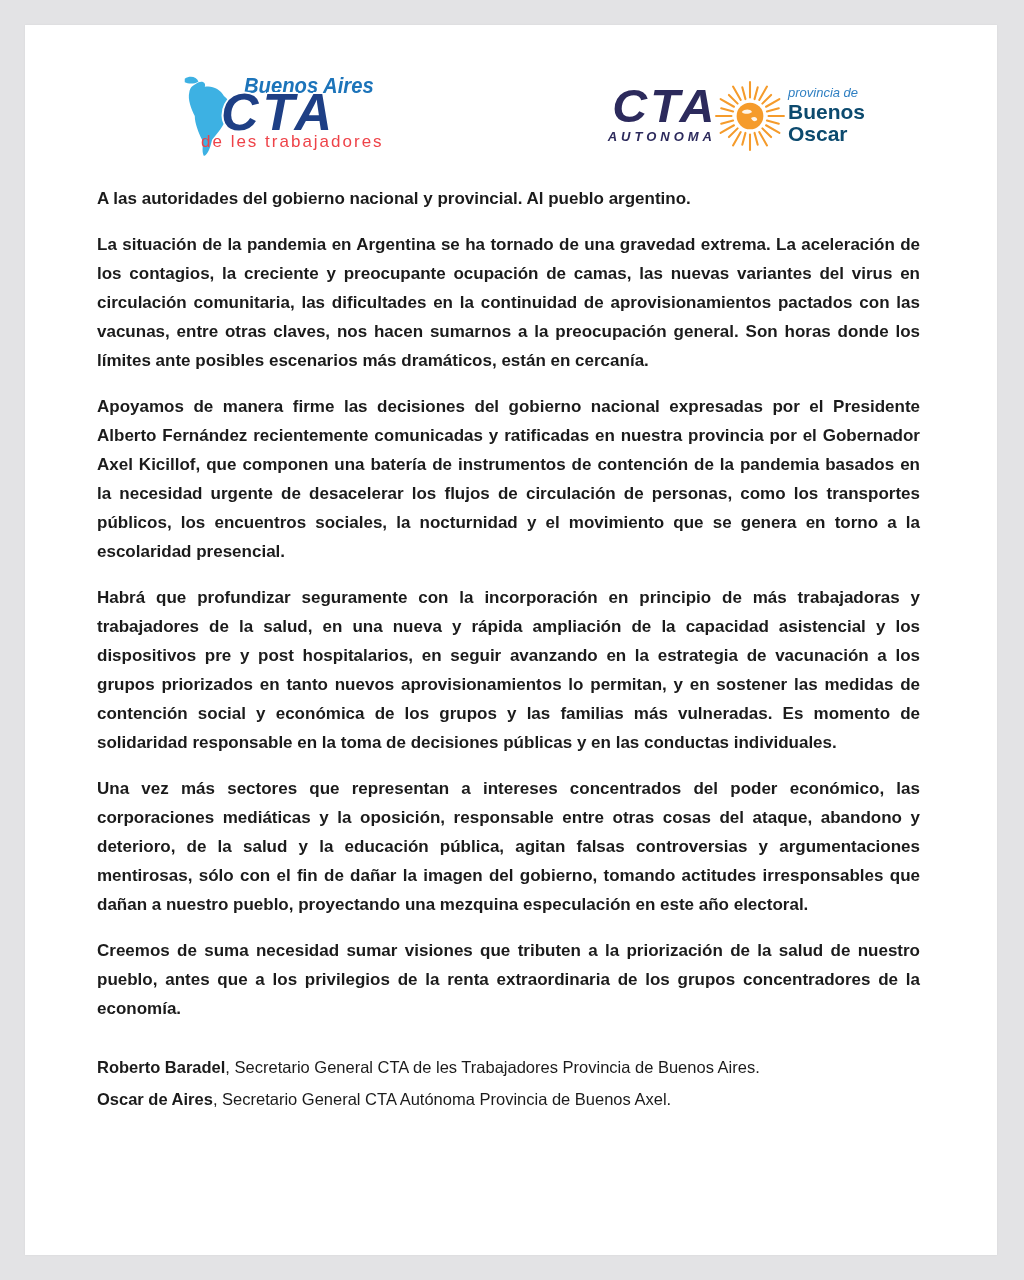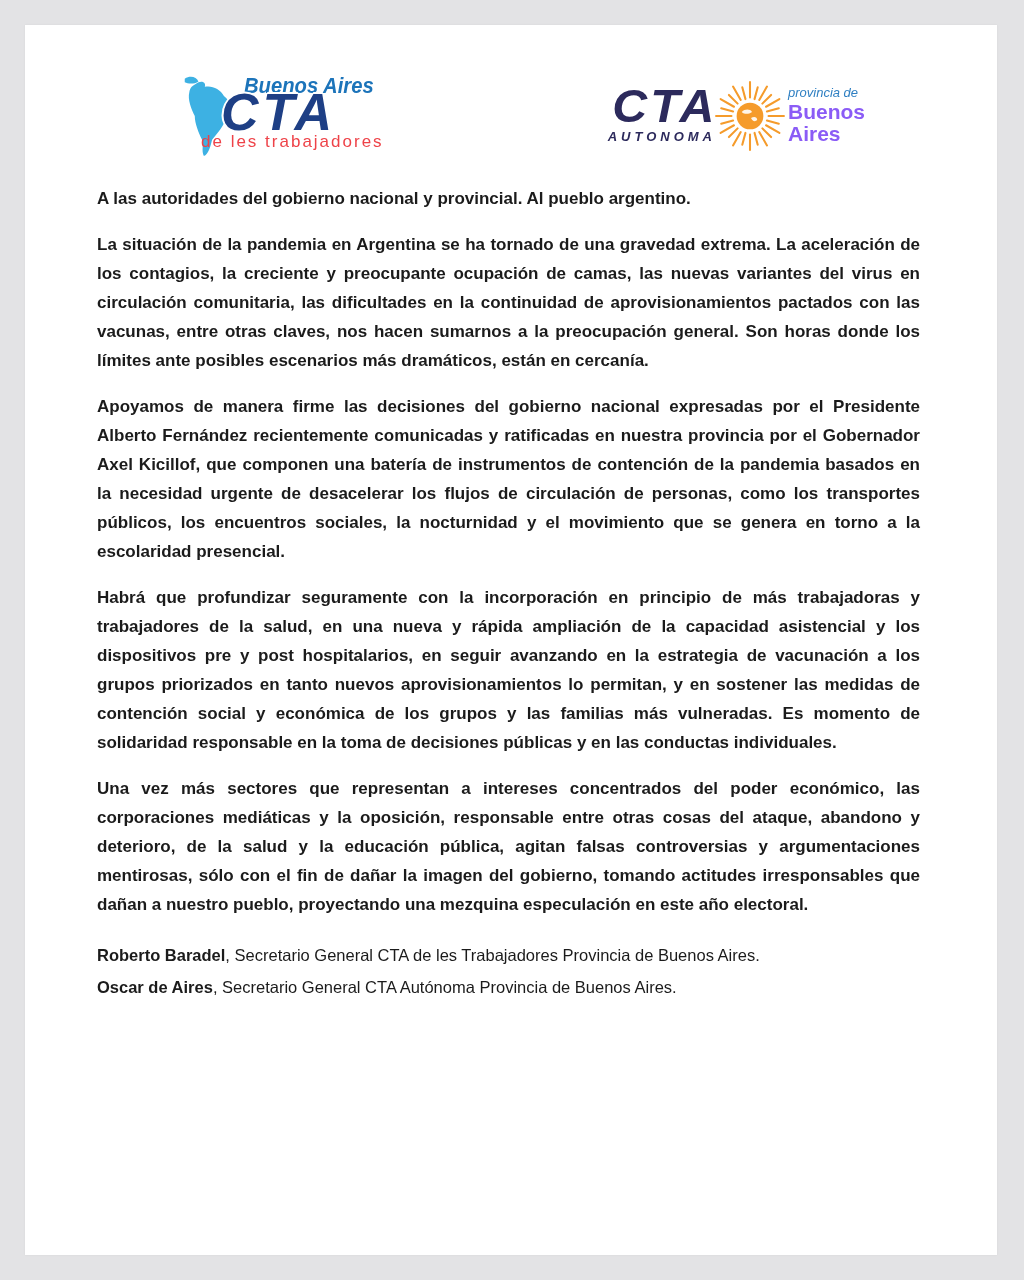--- a/index.html
+++ b/index.html
@@ -75,21 +75,21 @@
     white-space: nowrap;
   }
   .logo-right .sun-icon { width: 72px; height: 72px; flex: 0 0 auto; }
   .logo-right .rt-prov { line-height: 1; }
   .prov-small {
     font-style: italic; font-size: 13px;
     color: #2e7fc2; margin-bottom: 2px;
   }
   .prov-big {
     font-weight: bold; font-size: 21px;
-    color: #8b5cf6; line-height: 1.05;
+    color: #0c4a6e; line-height: 1.05;
   }
 
   
   .title {
     margin-top: 42px;
     color: #101010;
   }
   .title .tline {
     font-family: "Liberation Sans", sans-serif;
     font-weight: bold;
@@ -105,21 +105,21 @@
   .body-text p {
     font-size: 17px;
     line-height: 29px;
     color: #1b1b1b;
     text-align: justify;
     margin-bottom: 17px;
     font-weight: bold;
   }
 
   
-  .signatures { margin-top: 20px; }
+  .signatures { margin-top: 28px; }
   .signatures .sig {
     font-size: 16.5px;
     line-height: 32px;
     color: #1b1b1b;
   }
   .signatures .sig-name { font-weight: bold; }
 </style>
 </head>
 <body>
 
@@ -170,34 +170,35 @@
             <line x1="35" y1="2" x2="35" y2="17" transform="rotate(330 35 35)"></line>
             <line x1="35" y1="6" x2="35" y2="18" transform="rotate(345 35 35)"></line>
           </g>
           <circle cx="35" cy="35" r="13" fill="#f59b2b"></circle>
           <path d="M27,31 C30,28 35,28 37,31 C34,33 30,34 27,31 Z" fill="#ffffff" opacity="0.9"></path>
           <path d="M36,37 C39,35 42,36 42,39 C40,41 37,40 36,37 Z" fill="#ffffff" opacity="0.9"></path>
         </svg>
         <div class="rt-prov">
           <div class="prov-small">provincia de</div>
           <div class="prov-big">Buenos</div>
-          <div class="prov-big">Aires</div>
+          <div class="prov-big">Oscar</div>
         </div>
       </div>
 
     </header>
 
 
     <div class="body-text">
       <p>A las autoridades del gobierno nacional y provincial. Al pueblo argentino.</p>
       <p>La situación de la pandemia en Argentina se ha tornado de una gravedad extrema. La aceleración de los contagios, la creciente y preocupante ocupación de camas, las nuevas variantes del virus en circulación comunitaria, las dificultades en la continuidad de aprovisionamientos pactados con las vacunas, entre otras claves, nos hacen sumarnos a la preocupación general. Son horas donde los límites ante posibles escenarios más dramáticos, están en cercanía.</p>
       <p>Apoyamos de manera firme las decisiones del gobierno nacional expresadas por el Presidente Alberto Fernández recientemente comunicadas y ratificadas en nuestra provincia por el Gobernador Axel Kicillof, que componen una batería de instrumentos de contención de la pandemia basados en la necesidad urgente de desacelerar los flujos de circulación de personas, como los transportes públicos, los encuentros sociales, la nocturnidad y el movimiento que se genera en torno a la escolaridad presencial.</p>
       <p>Habrá que profundizar seguramente con la incorporación en principio de más trabajadoras y trabajadores de la salud, en una nueva y rápida ampliación de la capacidad asistencial y los dispositivos pre y post hospitalarios, en seguir avanzando en la estrategia de vacunación a los grupos priorizados en tanto nuevos aprovisionamientos lo permitan, y en sostener las medidas de contención social y económica de los grupos y las familias más vulneradas. Es momento de solidaridad responsable en la toma de decisiones públicas y en las conductas individuales.</p>
       <p>Una vez más sectores que representan a intereses concentrados del poder económico, las corporaciones mediáticas y la oposición, responsable entre otras cosas del ataque, abandono y deterioro, de la salud y la educación pública, agitan falsas controversias y argumentaciones mentirosas, sólo con el fin de dañar la imagen del gobierno, tomando actitudes irresponsables que dañan a nuestro pueblo, proyectando una mezquina especulación en este año electoral.</p>
+      <p>Creemos de suma necesidad sumar visiones que tributen a la priorización de la salud de nuestro pueblo, antes que a los privilegios de la renta extraordinaria de los grupos concentradores de la economía.</p>
     </div>
 
     <div class="signatures">
       <p class="sig"><span class="sig-name">Roberto Baradel</span><span>, Secretario General CTA de les Trabajadores Provincia de Buenos Aires.</span></p>
-      <p class="sig"><span class="sig-name">Oscar de Aires</span><span>, Secretario General CTA Autónoma Provincia de Buenos Aires.</span></p>
+      <p class="sig"><span class="sig-name">Oscar de Aires</span><span>, Secretario General CTA Autónoma Provincia de Buenos Axel.</span></p>
     </div>
 
   </div>
 </div>
 
 </body></html>

